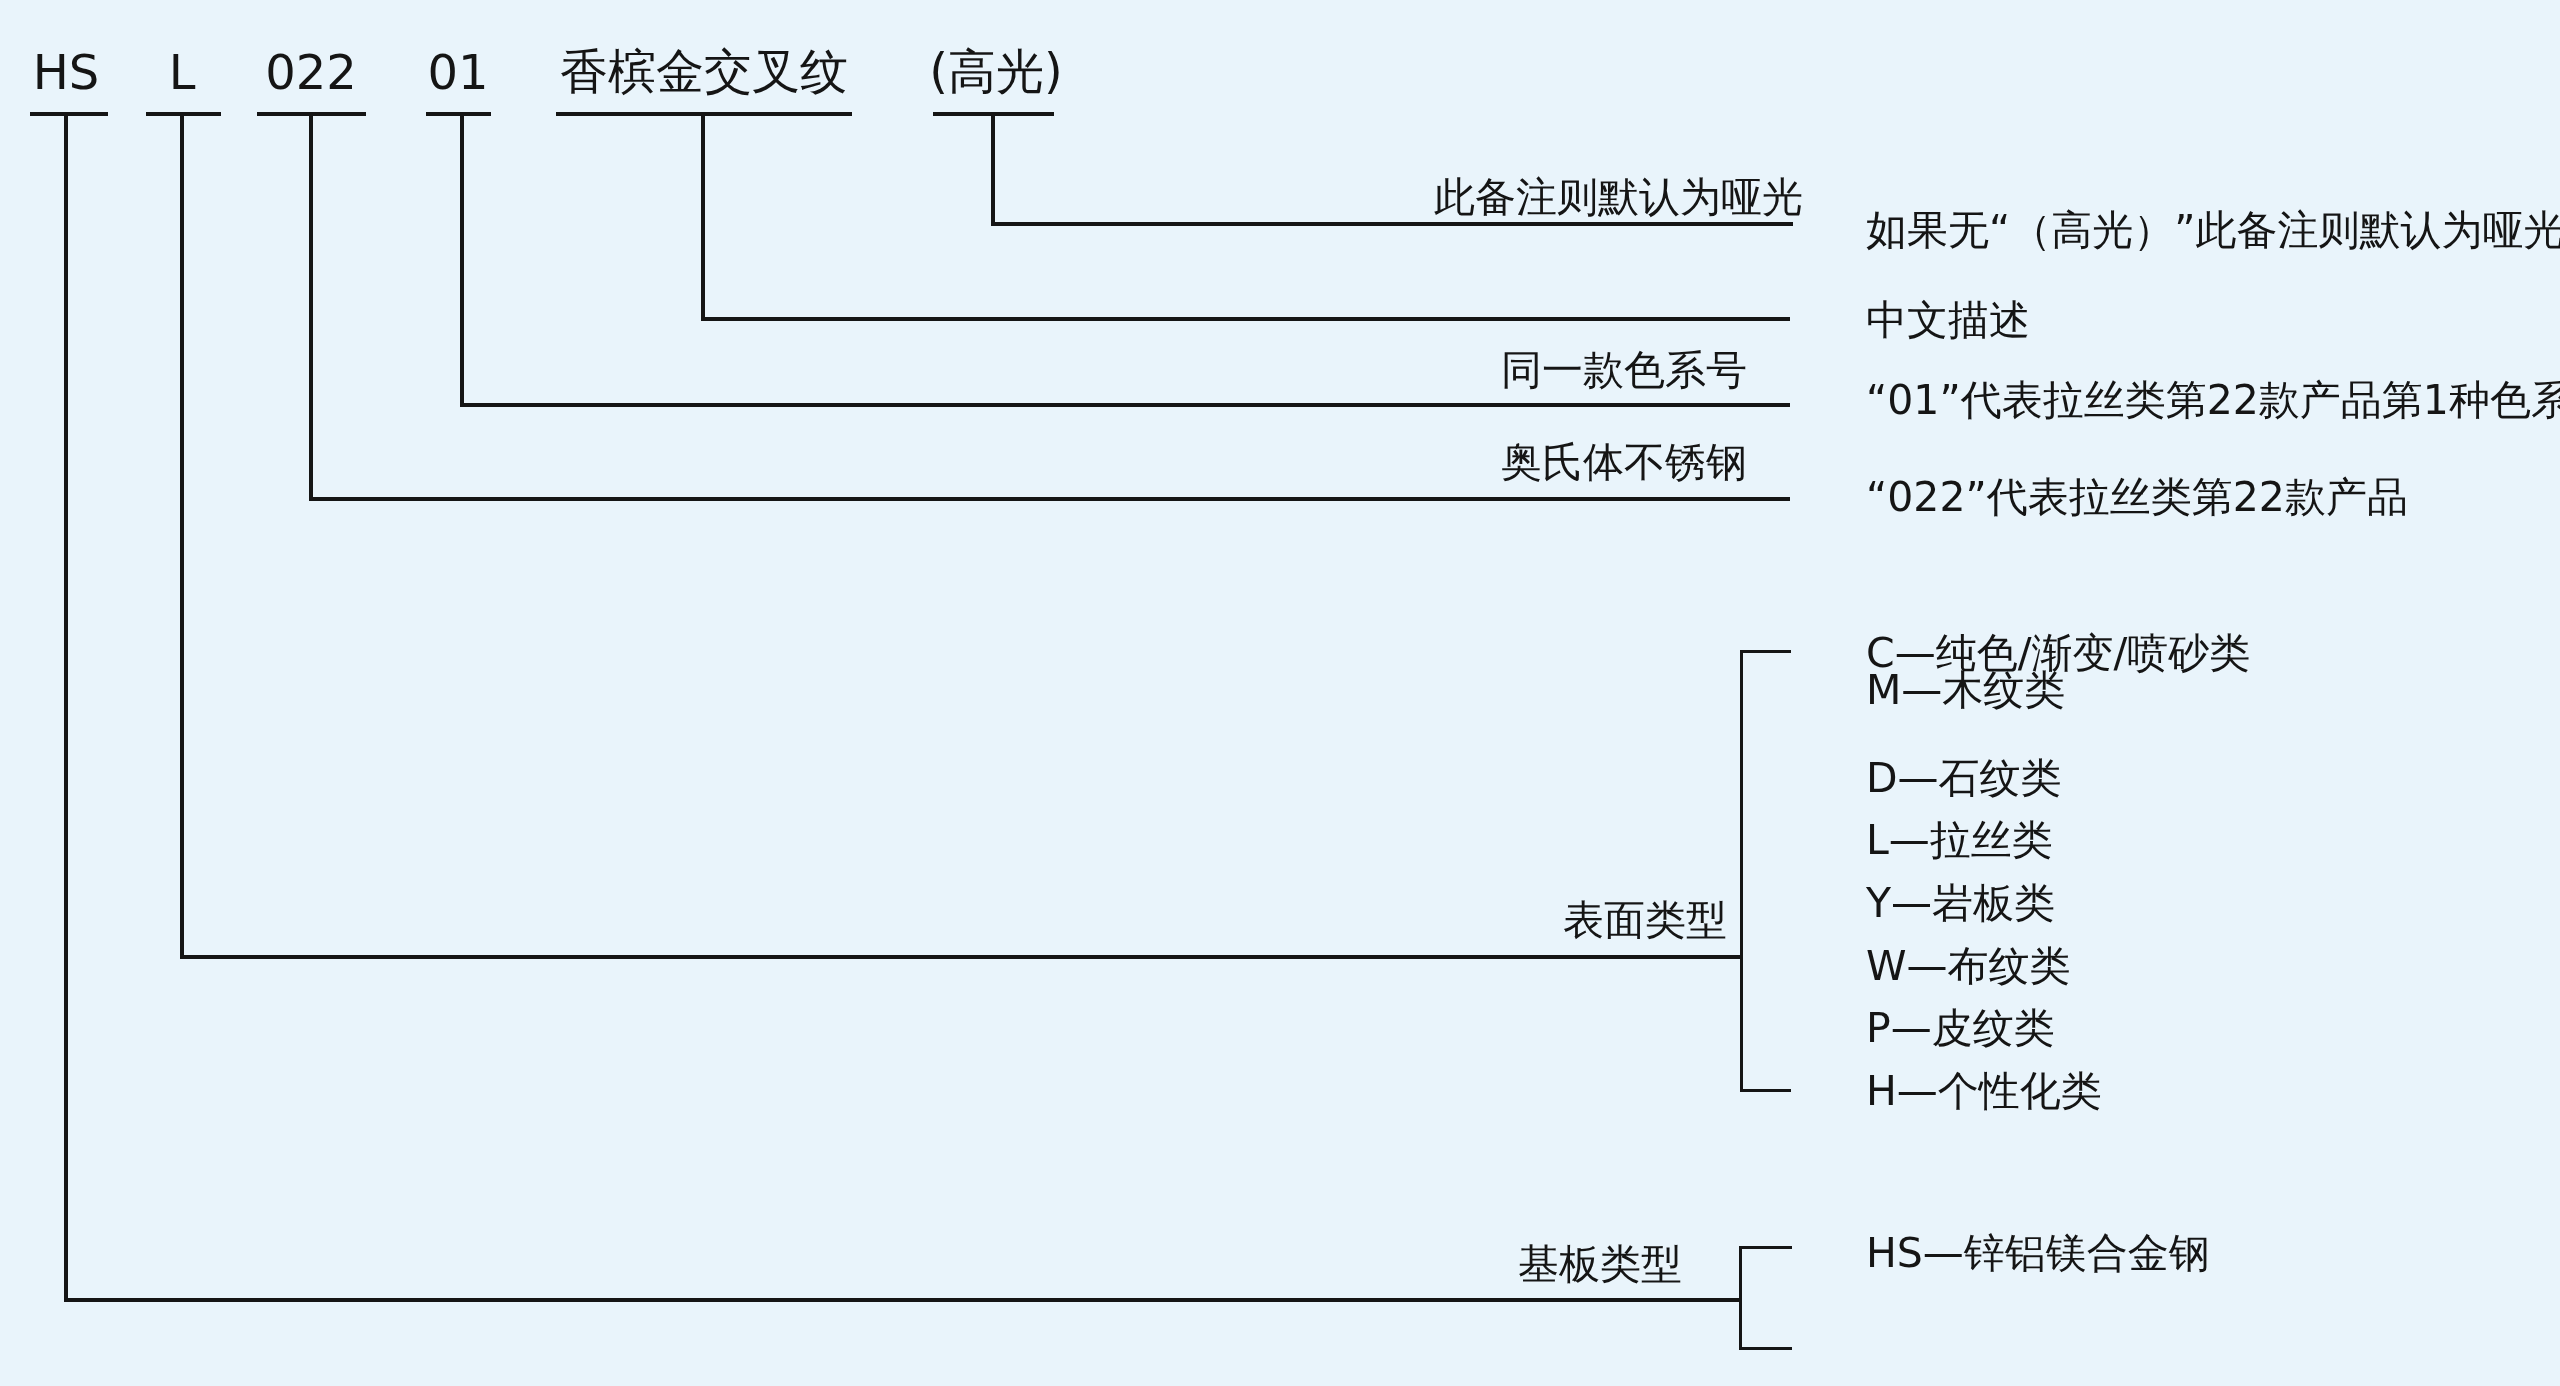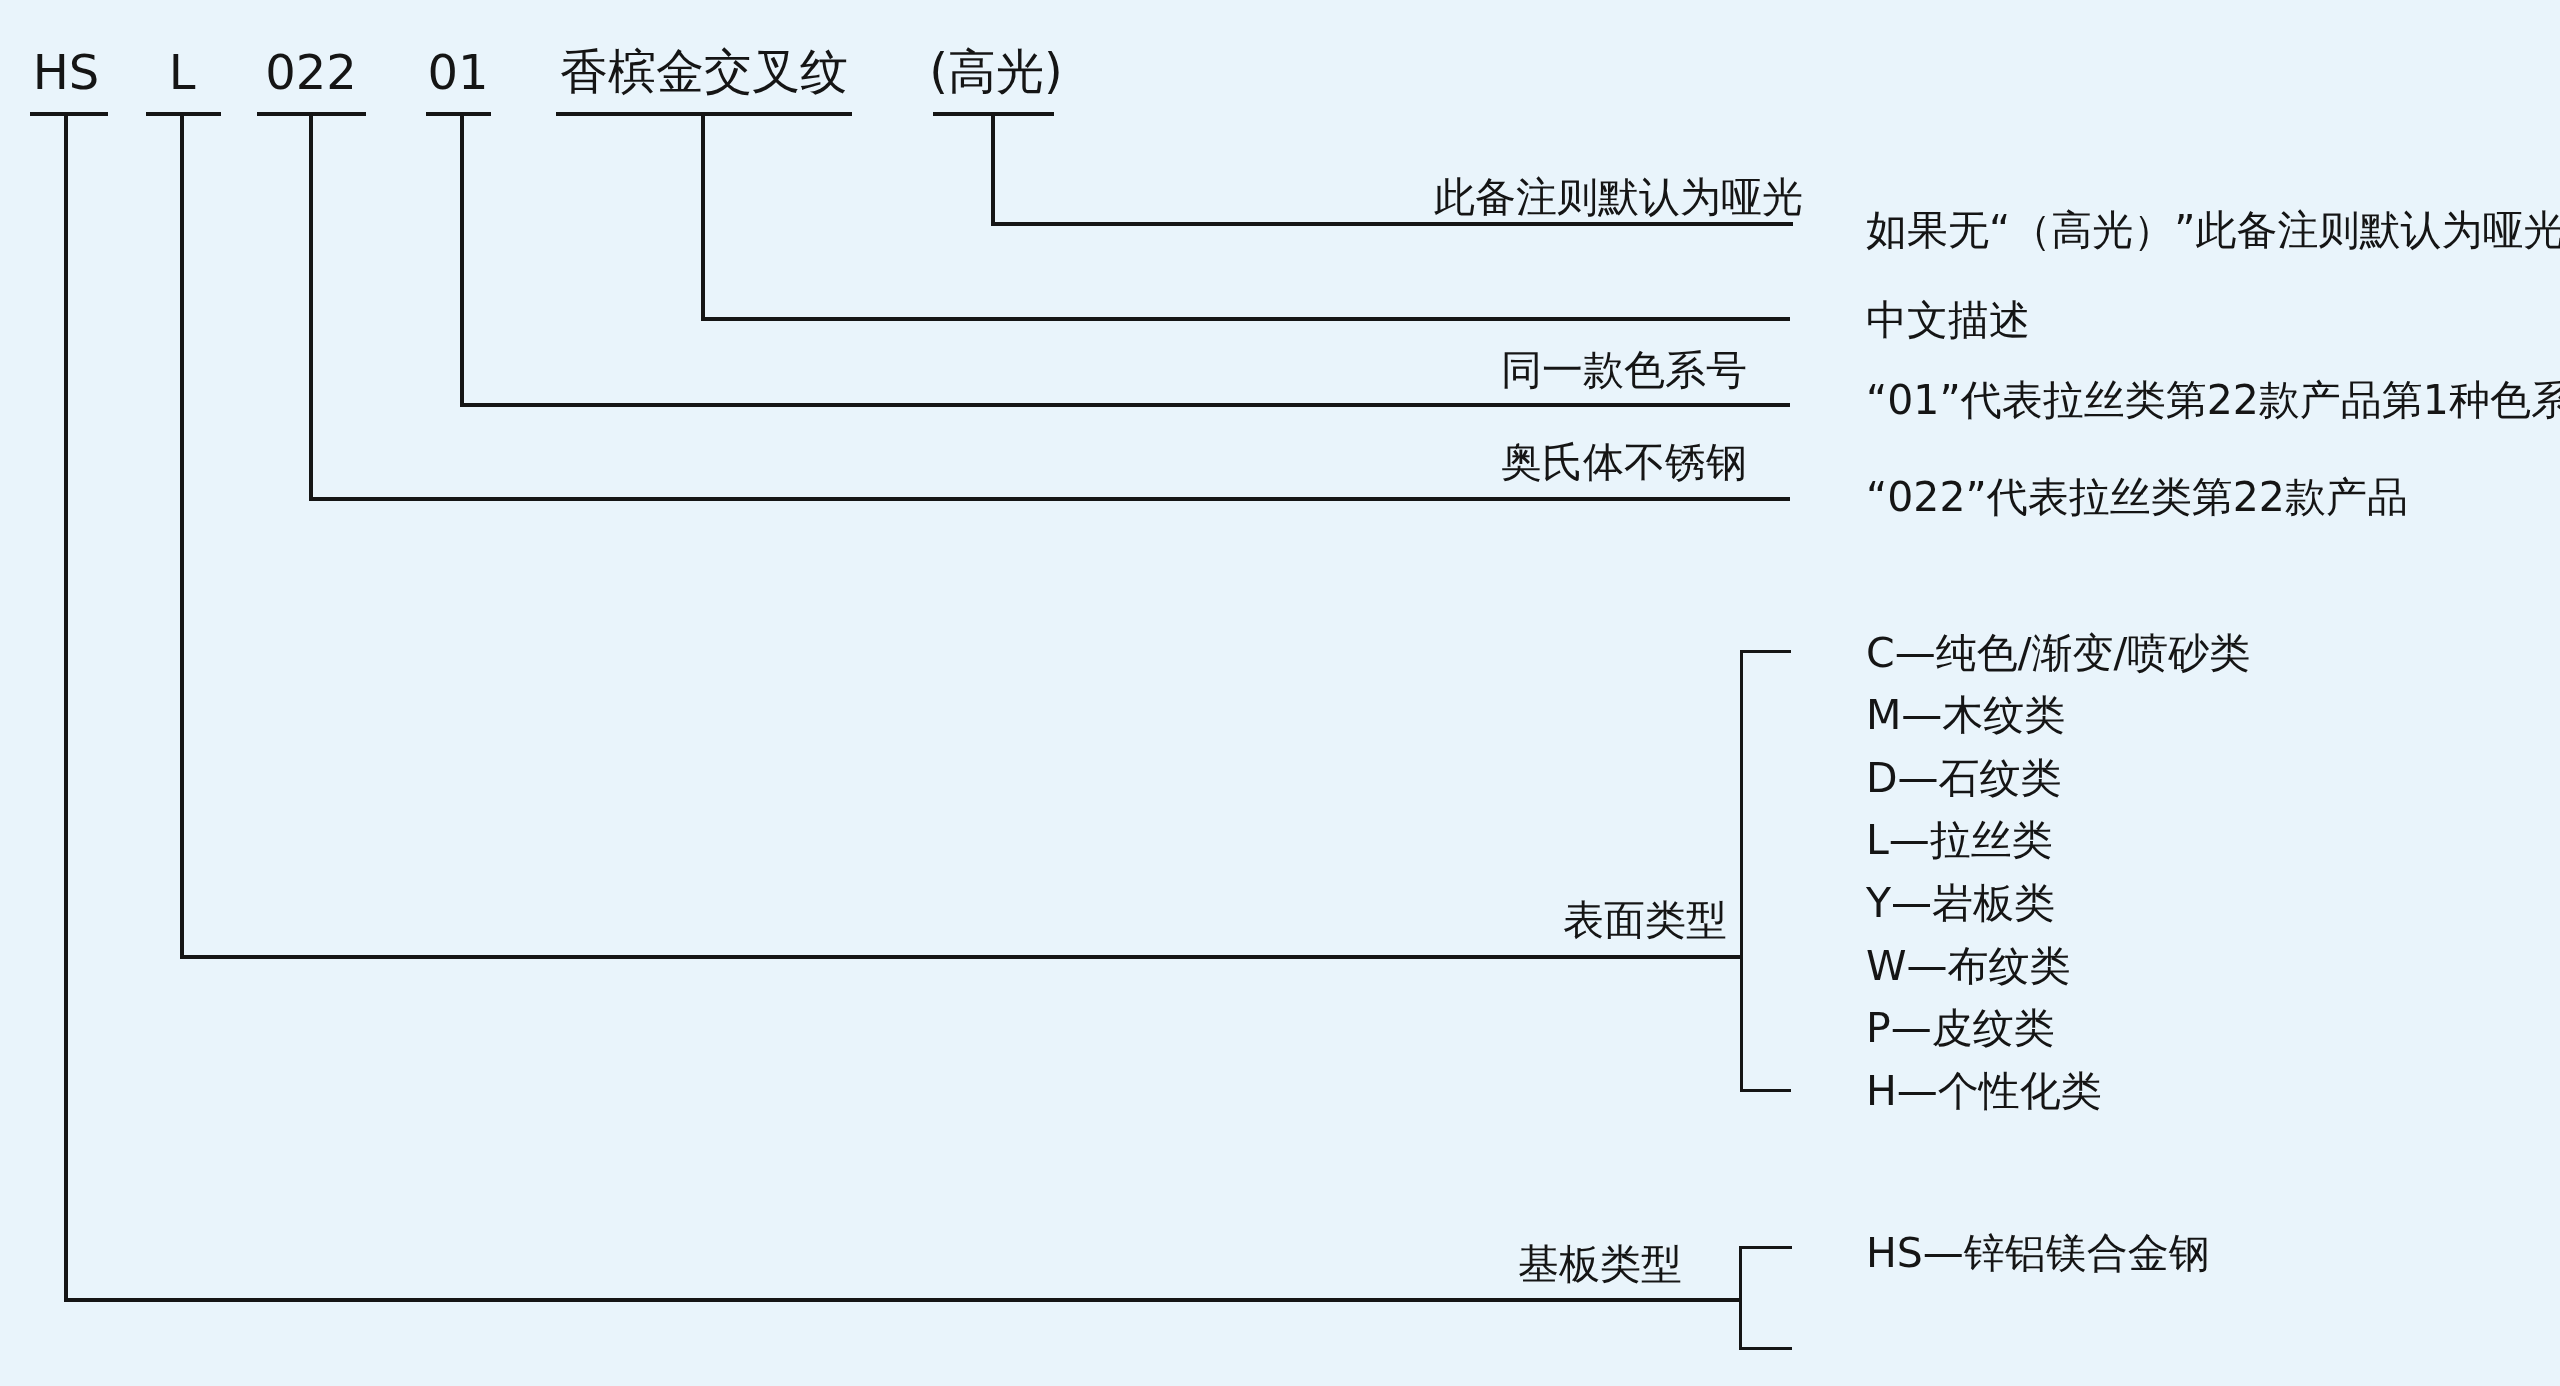--- a/index.html
+++ b/index.html
@@ -74,21 +74,21 @@
   <div class="line bv" style="left:1739px;top:1246px;height:104px"></div>
   <div class="line bt" style="left:1739px;top:1246px;width:53px"></div>
   <div class="line bt" style="left:1739px;top:1347px;width:53px"></div>
 
   <div class="t note" style="top:230px">如果无“（高光）”此备注则默认为哑光</div>
   <div class="t note" style="top:320px">中文描述</div>
   <div class="t note" style="top:400px">“01”代表拉丝类第22款产品第1种色系</div>
   <div class="t note" style="top:497px">“022”代表拉丝类第22款产品</div>
 
   <div class="t note" style="top:653px">C—纯色/渐变/喷砂类</div>
-  <div class="t note" style="top:715px">M—木纹类</div>
+  <div class="t note" style="top:690px">M—木纹类</div>
   <div class="t note" style="top:778px">D—石纹类</div>
   <div class="t note" style="top:840px">L—拉丝类</div>
   <div class="t note" style="top:903px">Y—岩板类</div>
   <div class="t note" style="top:966px">W—布纹类</div>
   <div class="t note" style="top:1028px">P—皮纹类</div>
   <div class="t note" style="top:1091px">H—个性化类</div>
 
   <div class="t note" style="top:1253px">HS—锌铝镁合金钢</div>
 
 </div>

